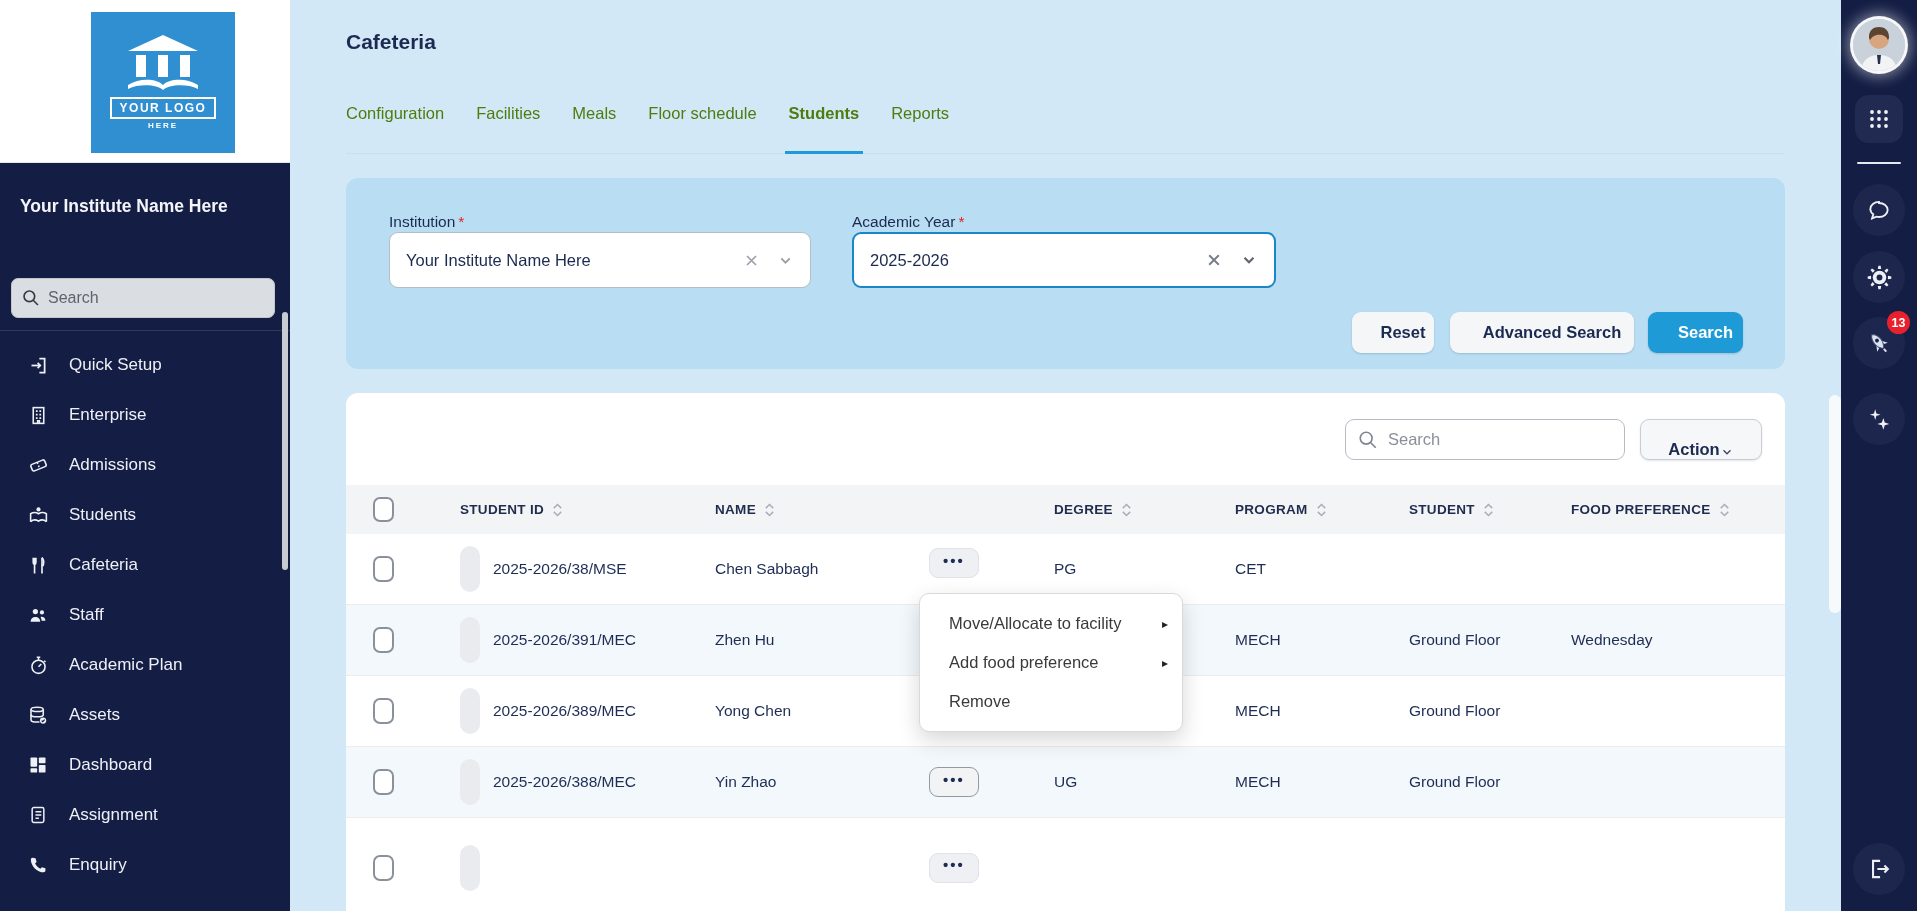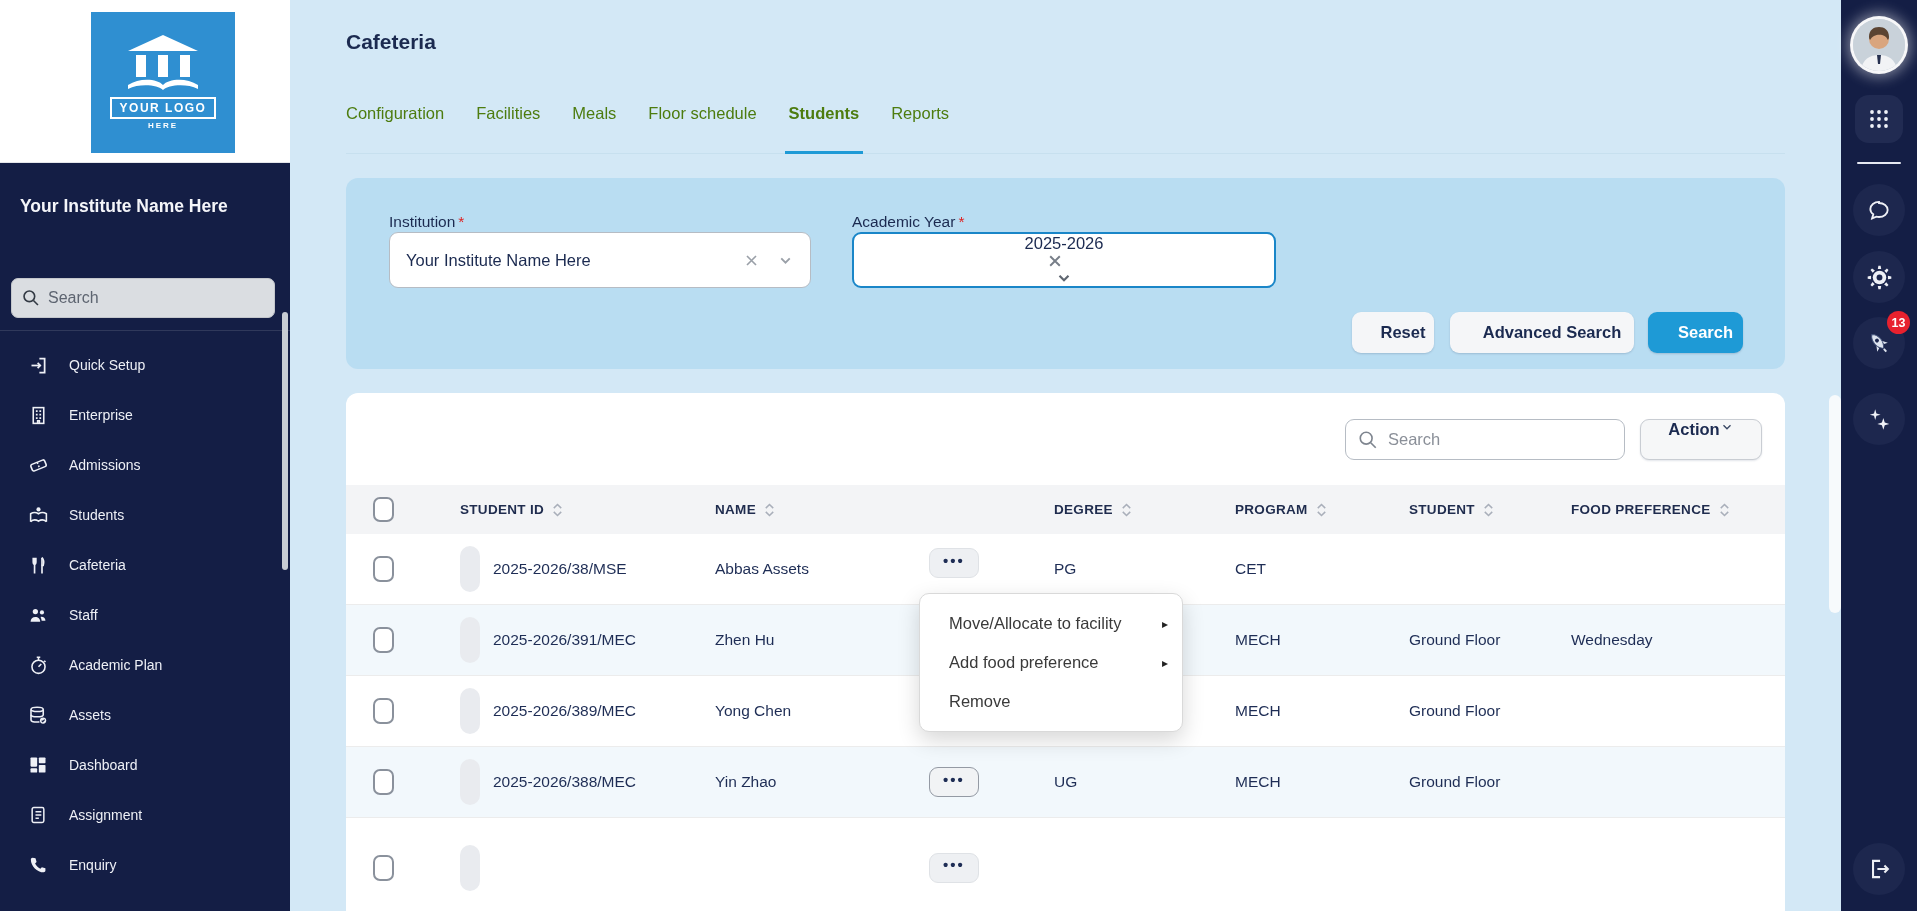--- a/index.html
+++ b/index.html
@@ -11,21 +11,21 @@
   .logo-panel { position:absolute; left:0; top:0; width:290px; height:163px; background:#ffffff; border-bottom:1px solid #e4e6ea; }
   .logo-box { position:absolute; left:91px; top:12px; width:144px; height:141px; background:#2f8fd1; display:flex; flex-direction:column; align-items:center; justify-content:center; }
   .logo-banner { border:2px solid #fff; padding:2px 8px; color:#fff; font-weight:bold; font-size:12px; letter-spacing:1.5px; margin-top:4px; }
   .logo-here { color:#fff; font-weight:bold; font-size:8px; letter-spacing:2px; margin-top:2px; }
   .inst-name { position:absolute; left:20px; top:196px; width:255px; color:#f4f5f9; font-size:17.5px; font-weight:bold; }
   .side-search { position:absolute; left:11px; top:278px; width:264px; height:40px; background:#dadde1; border:1px solid #c3c6cb; border-radius:7px; display:flex; align-items:center; padding:0 10px; gap:8px; }
   .side-search input { border:none; outline:none; background:transparent; font-size:16px; color:#2a2f38; width:200px; font-family:"Liberation Sans",sans-serif; }
   .side-search input::placeholder { color:#5d6470; }
   .side-sep { position:absolute; left:0; top:330px; width:290px; height:1px; background:rgba(255,255,255,0.12); }
   .nav { position:absolute; left:0; top:340px; width:282px; }
-  .nav-item { height:50px; display:flex; align-items:center; gap:20px; padding-left:27px; color:#eef0f6; font-size:14px; cursor:pointer; }
+  .nav-item { height:50px; display:flex; align-items:center; gap:20px; padding-left:27px; color:#eef0f6; font-size:17px; cursor:pointer; }
   .nav-item .nicon { width:22px; height:22px; display:flex; align-items:center; justify-content:center; }
   .side-thumb { position:absolute; left:282px; top:312px; width:6px; height:258px; background:#c7ccd3; border-radius:3px; }
 
   
   .main { position:absolute; left:290px; top:0; width:1551px; height:911px; background:#d3e8f6; }
   .page-title { position:absolute; left:56px; top:30px; font-size:21px; font-weight:bold; color:#1b2a50; }
   .tabs { position:absolute; left:56px; top:104px; display:flex; gap:32px; border-bottom:1px solid #c7e0ef; width:1439px; height:50px; }
   .tab { position:relative; font-size:16.5px; color:#4d7c0f; padding-bottom:24px; cursor:pointer; white-space:nowrap; }
   .tab.active { font-weight:bold; }
   .tab.active::after { content:""; position:absolute; left:-4px; right:-4px; bottom:-1px; height:3px; background:#1e9ad6; }
@@ -41,21 +41,21 @@
   .sel-ch { color:#5f6670; display:flex; }
   .sel-ch.lite { color:#9aa0a8; }
   .btn { position:absolute; top:134px; height:41px; border:none; border-radius:9px; font-size:16.5px; font-weight:bold; font-family:"Liberation Sans",sans-serif; cursor:pointer; display:flex; align-items:center; justify-content:center; box-shadow:0 1px 2px rgba(20,40,80,0.18);padding-left:20px; }
   .btn.light { background:#f5f6f8; color:#1b2a50; }
   .btn.blue { background:#1e9ad6; color:#fff; }
 
   .card { position:absolute; left:56px; top:393px; width:1439px; height:518px; background:#ffffff; border-radius:12px 12px 0 0; overflow:hidden; }
   .tool-search { position:absolute; left:999px; top:26px; width:280px; height:41px; border:1.5px solid #b6bcc4; border-radius:9px; background:#fff; display:flex; align-items:center; padding:0 12px; gap:10px; color:#848b96; }
   .tool-search input { border:none; outline:none; font-size:16.5px; color:#333; width:190px; font-family:"Liberation Sans",sans-serif; }
   .tool-search input::placeholder { color:#8a8f98; }
-  .action-btn { position:absolute; left:1294px; top:26px; width:122px; height:41px; background:#f6f7f8; border:1px solid #c9cdd3; border-radius:9px; display:flex; align-items:flex-start; justify-content:center; font-size:16.5px; font-weight:bold; color:#1b2a50; cursor:pointer; box-shadow:0 1px 2px rgba(20,40,80,0.12); }
+  .action-btn { position:absolute; left:1294px; top:26px; width:122px; height:41px; background:#f6f7f8; border:1px solid #c9cdd3; border-radius:9px; display:flex; align-items:flex-end; justify-content:center; font-size:16.5px; font-weight:bold; color:#1b2a50; cursor:pointer; box-shadow:0 1px 2px rgba(20,40,80,0.12); }
 
   .tgrid { display:grid; grid-template-columns:114px 255px 214px 125px 181px 174px 162px 1fr; align-items:center; }
   .thead { position:absolute; left:0; top:92px; width:1439px; height:49px; background:#f3f4f6; }
   .th { display:flex; align-items:center; gap:7px; font-size:13.5px; font-weight:bold; color:#1f2c4e; letter-spacing:0.3px; }
   .rows { position:absolute; left:0; top:141px; width:1439px; }
   .trow { height:71px; border-bottom:1px solid #ececec; font-size:15.5px; color:#1e2d55; }
   .trow.alt { background:#f2f8fc; }
   .cbx { width:21px; height:26px; border:2px solid #8a919c; border-radius:7px; background:#fff; margin-left:27px; cursor:pointer; }
   .idcell { display:flex; align-items:center; gap:13px; }
   .pill { width:20px; height:46px; border-radius:10px; background:#e9ebef; }
@@ -250,21 +250,21 @@
         <span class="sel-ch lite">
             <svg width="17" height="17" viewBox="0 0 20 20" fill="none" stroke="currentColor" stroke-width="2.2">
               <path d="M5 7.5l5 5 5-5"></path>
             </svg>
           </span>
       </div>
 
       <div class="f-label" style="left:506px;">
         <span>Academic Year</span><span class="req">*</span>
       </div>
-      <div class="select focused" style="left:506px; width:424px;flex-direction:column;">
+      <div class="select focused" style="left:506px; width:424px;">
         <span class="grow">2025-2026</span>
         <span class="sel-x">
             <svg width="16" height="16" viewBox="0 0 20 20" stroke="currentColor" stroke-width="2.4">
               <path d="M4 4l12 12M16 4L4 16"></path>
             </svg>
           </span>
         <span class="sel-ch">
             <svg width="18" height="18" viewBox="0 0 20 20" fill="none" stroke="currentColor" stroke-width="2.4">
               <path d="M5 7.5l5 5 5-5"></path>
             </svg>
@@ -342,21 +342,21 @@
 
       <div class="rows">
         <div class="trow tgrid">
           <div>
               <div class="cbx"></div>
             </div>
           <div class="idcell">
               <span class="pill"></span>
               <span>2025-2026/38/MSE</span>
             </div>
-          <div>Abbas Assets</div>
+          <div>Chen Sabbagh</div>
           <div>
               <div class="more-btn" style="margin-top:-12px;">•••</div>
             </div>
           <div>PG</div>
           <div>CET</div>
           <div></div>
           <div></div>
         </div>
         <div class="trow tgrid alt">
           <div>

